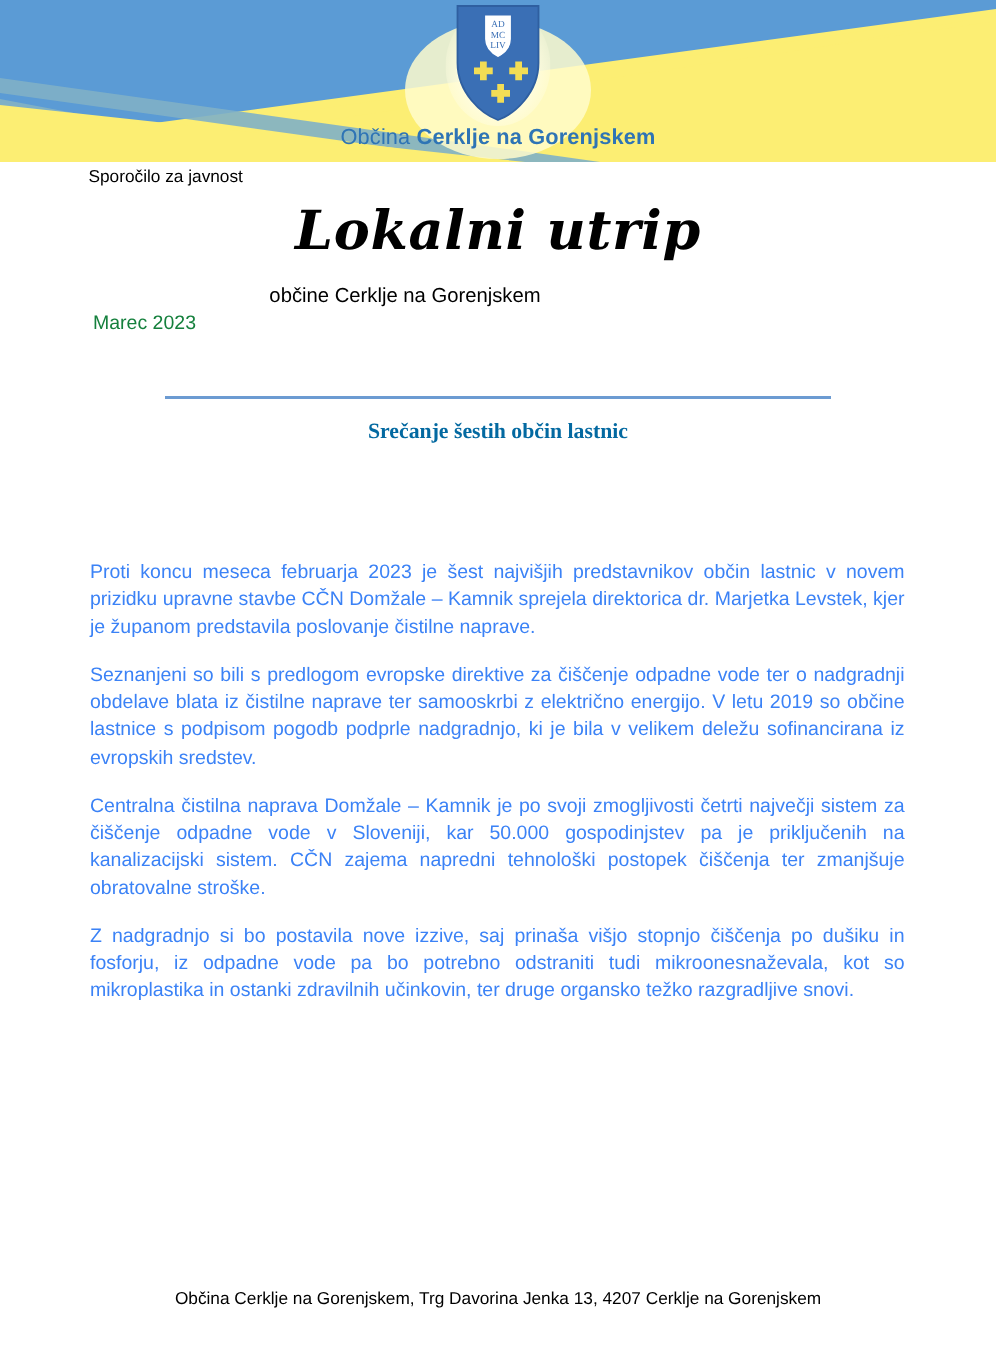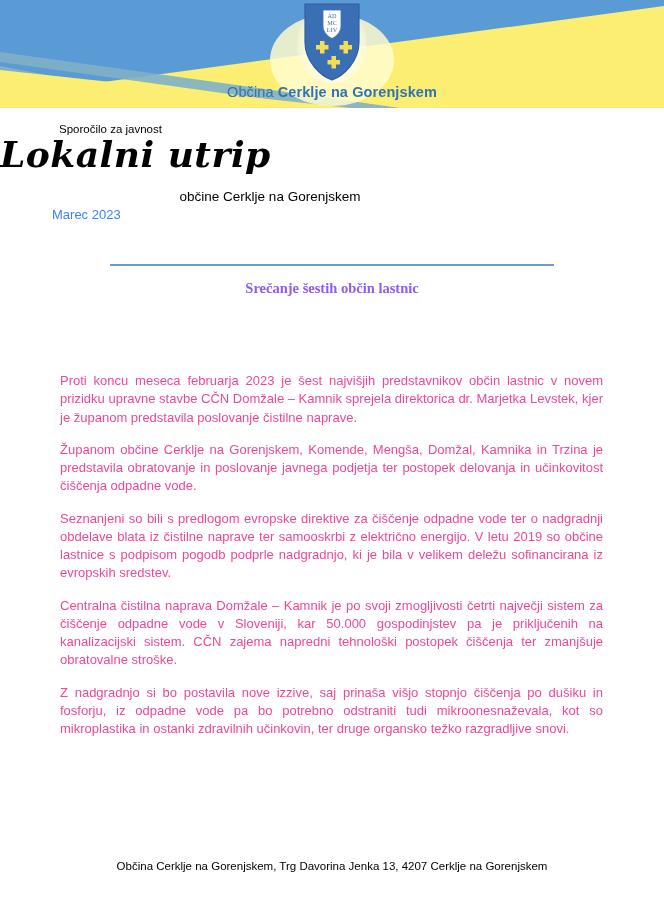--- a/index.html
+++ b/index.html
@@ -56,53 +56,54 @@
     line-height: 1;
     white-space: nowrap;
   }
   .municipality-line .muni-prefix { font-weight: 400; }
   .municipality-line .muni-name { font-weight: bold; }
 
   
   .press-label {
     position: absolute;
     left: 59px;
-    top: 123px;
+    top: 112px;
     font-size: 11.5px;
     color: #000;
     white-space: nowrap;
   }
   .masthead-title {
     position: absolute;
     left: 0;
     top: 136px;
     width: 664px;
+    text-align: center;
     font-family: "DejaVu Serif", serif;
     font-style: italic;
     font-weight: bold;
     font-size: 36px;
     line-height: 1;
     color: #000;
     letter-spacing: 0.5px;
   }
   .masthead-sub {
     position: absolute;
     left: 0;
     top: 189px;
     width: 540px;
     text-align: center;
     font-size: 13.5px;
     color: #000;
   }
   .issue-date {
     position: absolute;
-    left: 52px;
+    left: 62px;
     top: 207px;
     font-size: 13px;
-    color: #3b82f6;
+    color: #15803d;
     white-space: nowrap;
   }
 
   
   .headline-rule {
     position: absolute;
     left: 110px;
     top: 264px;
     width: 444px;
     height: 2px;
@@ -111,37 +112,37 @@
   .headline {
     position: absolute;
     left: 60px;
     top: 278px;
     width: 544px;
     text-align: center;
     font-family: "Liberation Serif", serif;
     font-weight: bold;
     font-size: 14.5px;
     line-height: 1.42;
-    color: #8b5cf6;
+    color: #0369a1;
   }
   .headline .hl-line { display: block; }
 
   
   .article {
     position: absolute;
     left: 60px;
     top: 372px;
     width: 543px;
   }
   .article p {
     margin: 0 0 14px 0;
     font-size: 13px;
     line-height: 1.405;
     text-align: justify;
-    color: #ec4899;
+    color: #3b82f6;
     hyphens: none;
   }
   .article p:last-child { margin-bottom: 16px; }
 
   
   .footer {
     position: absolute;
     left: 0;
     top: 858px;
     width: 664px;
@@ -218,21 +219,20 @@
 <div class="issue-date">Marec 2023</div>
 
 <div class="headline-rule"></div>
 
 <div class="headline">
   <span class="hl-line">Srečanje šestih občin lastnic</span>
 </div>
 
 <div class="article">
   <p>Proti koncu meseca februarja 2023 je šest najvišjih predstavnikov občin lastnic v novem prizidku upravne stavbe CČN Domžale – Kamnik sprejela direktorica dr. Marjetka Levstek, kjer je županom predstavila poslovanje čistilne naprave.</p>
-  <p>Županom občine Cerklje na Gorenjskem, Komende, Mengša, Domžal, Kamnika in Trzina je predstavila obratovanje in poslovanje javnega podjetja ter postopek delovanja in učinkovitost čiščenja odpadne vode.</p>
   <p>Seznanjeni so bili s predlogom evropske direktive za čiščenje odpadne vode ter o nadgradnji obdelave blata iz čistilne naprave ter samooskrbi z električno energijo. V letu 2019 so občine lastnice s podpisom pogodb podprle nadgradnjo, ki je bila v velikem deležu sofinancirana iz evropskih sredstev.</p>
   <p>Centralna čistilna naprava Domžale – Kamnik je po svoji zmogljivosti četrti največji sistem za čiščenje odpadne vode v Sloveniji, kar 50.000 gospodinjstev pa je priključenih na kanalizacijski sistem. CČN zajema napredni tehnološki postopek čiščenja ter zmanjšuje obratovalne stroške.</p>
   <p>Z nadgradnjo si bo postavila nove izzive, saj prinaša višjo stopnjo čiščenja po dušiku in fosforju, iz odpadne vode pa bo potrebno odstraniti tudi mikroonesnaževala, kot so mikroplastika in ostanki zdravilnih učinkovin, ter druge organsko težko razgradljive snovi.</p>
 </div>
 
 <div class="footer">
   <span class="f-line">Občina Cerklje na Gorenjskem, Trg Davorina Jenka 13, 4207 Cerklje na Gorenjskem</span>
 </div>
 
 </body></html>

